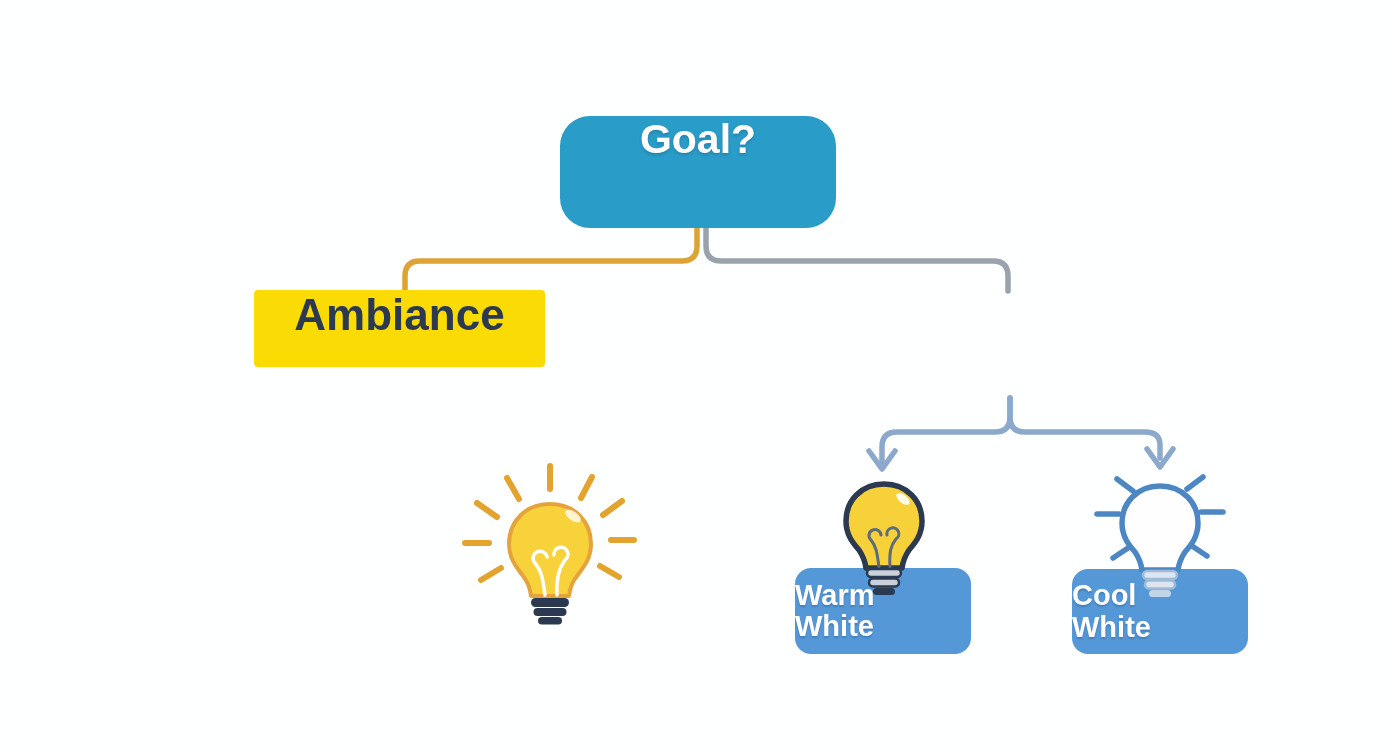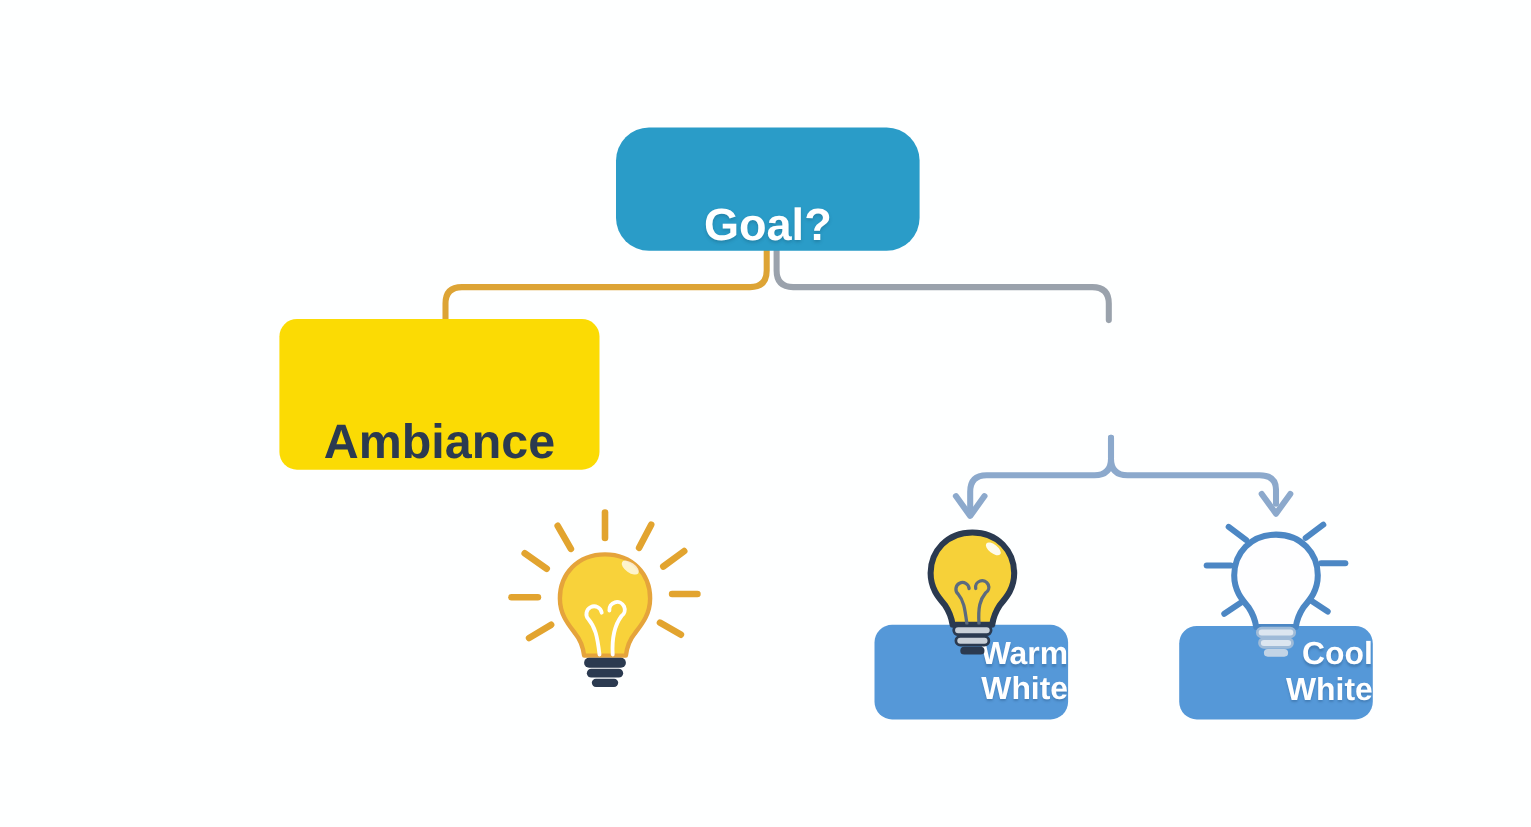--- a/index.html
+++ b/index.html
@@ -18,44 +18,44 @@
     left: 0; top: 0;
     width: 1392px; height: 752px;
     pointer-events: none;
   }
   .connector-layer { z-index: 1; }
   .icon-layer { z-index: 3; }
 
   .node {
     position: absolute;
     display: flex;
-    align-items: flex-end;
+    align-items: flex-start;
     justify-content: center;
     text-align: center;
     z-index: 2;
   }
 
   .node-goal {
     left: 560px; top: 116px;
     width: 276px; height: 112px;
     background: #2a9cc8;
     border-radius: 30px;
     color: #ffffff;
     font-size: 41px;
     font-weight: bold;
     text-shadow: 0 2px 3px rgba(20,60,80,0.25);
   }
 
   .node-yellow {
     background: #fbdb04;
-    border-radius: 16px;
+    border-radius: 4px;
     color: #2b3a50;
     font-size: 44px;
     font-weight: bold;
-    width: 291px; height: 137px;
+    width: 291px; height: 77px;
   }
   .node-ambiance { left: 254px; top: 290px; }
   .node-task     { left: 865px; top: 290px; width: 290px; }
 
   .node-blue {
     background: #5598d8;
     border-radius: 16px;
     color: #ffffff;
     font-size: 29px;
     font-weight: bold;

